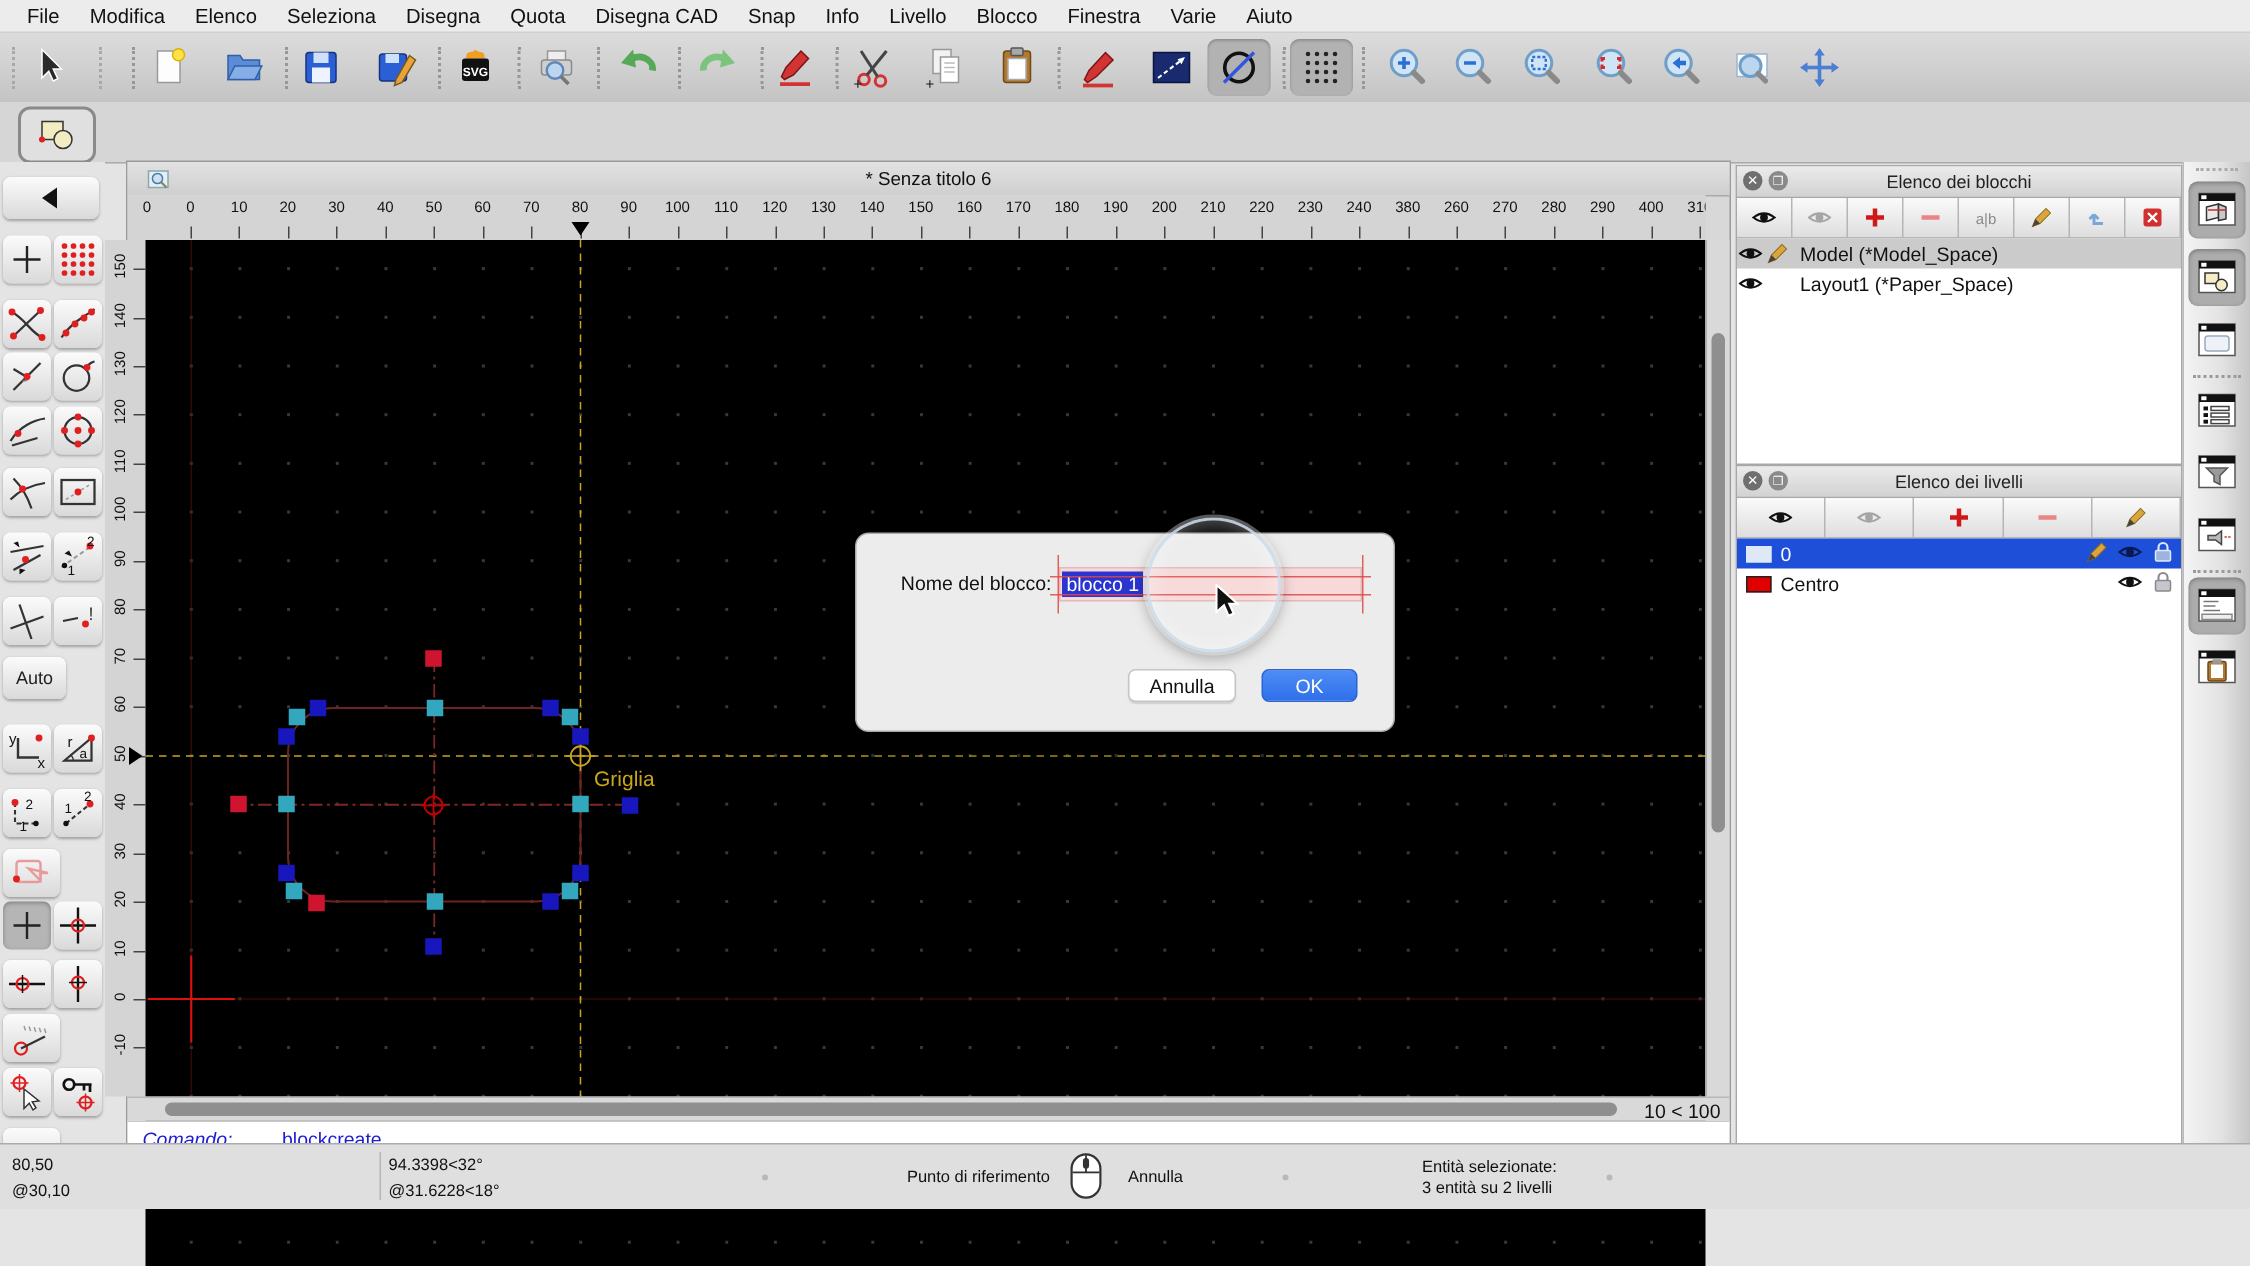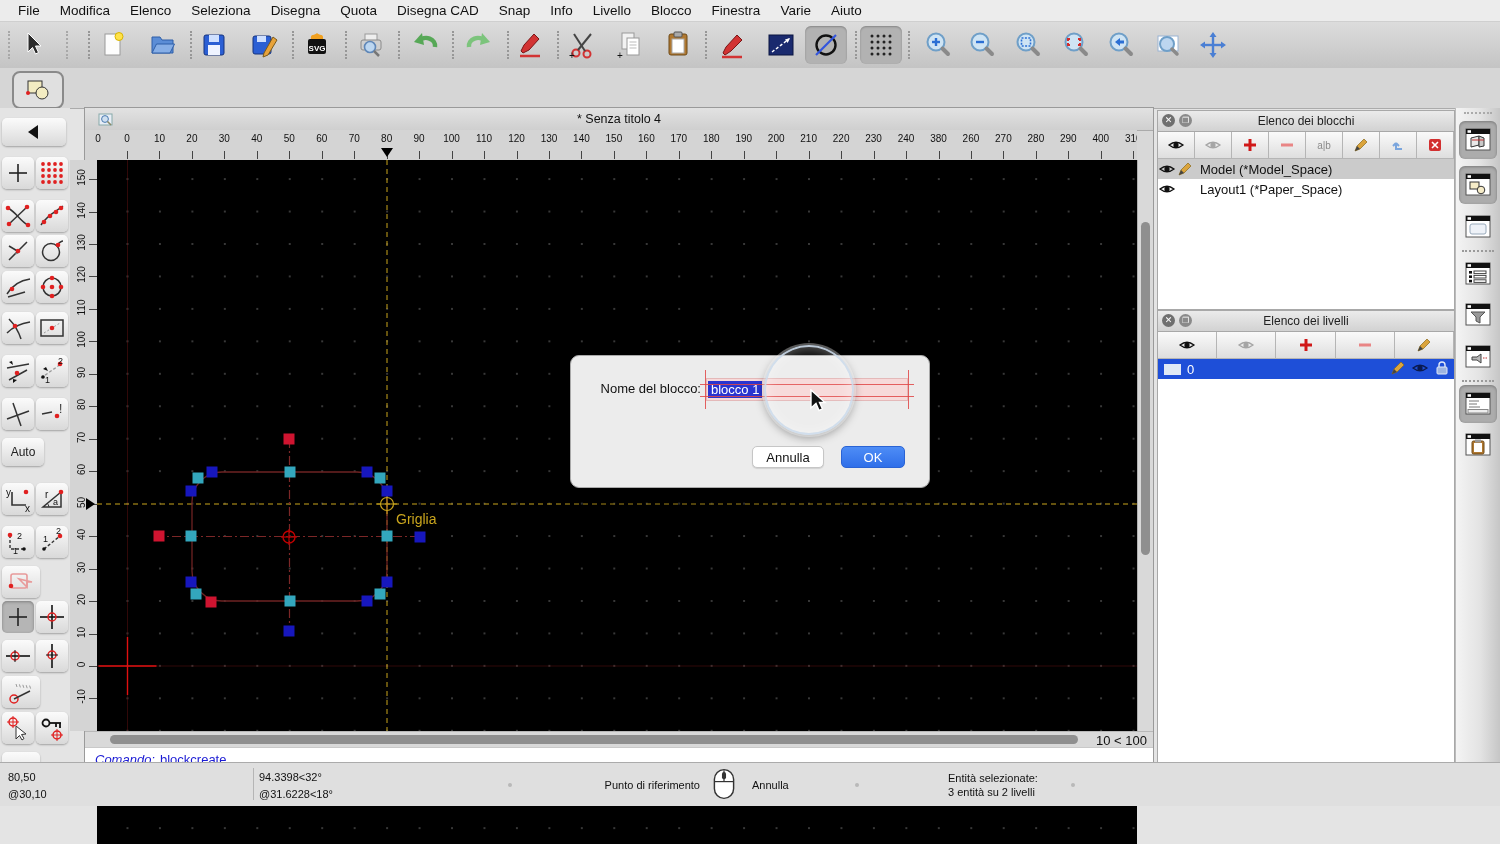--- a/index.html
+++ b/index.html
@@ -36,21 +36,21 @@
     background-size:32.46px 32.46px;background-position:29.5px 18.1px;}
   #canvas svg{position:absolute;left:0;top:0;}
   #vscroll{position:absolute;left:1137px;top:160px;width:16px;height:571px;background:#d9d9d9;border-left:1px solid #b0b0b0;box-sizing:border-box;}
   #vscroll .thumb{position:absolute;left:3px;top:62px;width:9px;height:333px;background:#8f8f8f;border-radius:5px;}
   #hscrollrow{position:absolute;left:85px;top:731px;width:1068px;height:16px;background:#d9d9d9;border-top:1px solid #b8b8b8;box-sizing:border-box;}
   #hscroll{position:absolute;left:12px;top:0;width:1000px;height:16px;}
   #hscroll .thumbh{position:absolute;left:13px;top:3px;width:968px;height:9px;background:#8f8f8f;border-radius:5px;}
   #gridstatus{position:absolute;right:6px;top:1px;font-size:13px;color:#111;}
   #cmdline{position:absolute;left:85px;top:747px;width:1068px;height:23px;background:#fff;border-top:1px solid #c9c9c9;box-sizing:border-box;display:flex;align-items:center;padding-left:10px;font-size:13px;}
   .cmdprompt{color:#1b1bd4;font-style:italic;margin-right:5px;}
-  .cmdtext{color:#1b1bd4;}
+  .cmdtext{color:#1b1bd4;margin-left:28px;}
   #refrow{position:absolute;left:85px;top:770px;width:1068px;height:30px;background:#f0f0f0;border-top:1px solid #d5d5d5;box-sizing:border-box;}
   #reflabel{position:absolute;left:3px;top:7px;font-size:13px;color:#111;}
   #refinput{position:absolute;left:115px;top:4px;width:1005px;height:21px;border:1px solid #ababab;background:#fff;box-sizing:border-box;font-size:13px;}
   #kbdbtn{position:absolute;left:1128px;top:3px;width:24px;height:24px;border:1px solid #9e9e9e;background:#f4f4f4;border-radius:3px;padding:0;display:flex;align-items:center;justify-content:center;}
   
   .panel{position:absolute;left:1157px;width:298px;background:#fff;border:1px solid #a8a8a8;box-sizing:border-box;}
   .ptitle{height:20px;background:linear-gradient(#ebebeb,#d2d2d2);border-bottom:1px solid #a8a8a8;position:relative;display:flex;align-items:center;justify-content:center;font-size:12px;color:#222;}
   .pclose{position:absolute;left:4px;top:3px;width:13px;height:13px;border-radius:7px;background:#6f6f6f;color:#fff;font-size:9px;line-height:13px;text-align:center;}
   .pdetach{position:absolute;left:21px;top:3px;width:13px;height:13px;border-radius:7px;background:#8a8a8a;color:#fff;font-size:8px;line-height:13px;text-align:center;}
   .ptools{height:26px;background:linear-gradient(#fafafa,#dedede);border-bottom:1px solid #b5b5b5;display:flex;}
@@ -551,21 +551,21 @@
       </div>
     </div>
 
   <div id="docframe"></div>
   <div id="doctitle">
     <span id="dticon"><svg width="16" height="16" viewBox="0 0 16 16">
           <rect x="1" y="3" width="13" height="11" fill="#e8eef6" stroke="#8aa"></rect>
           <circle cx="7" cy="8" r="3.4" fill="#cfe0f0" stroke="#4a7ab0"></circle>
           <line x1="9.5" y1="10.5" x2="13" y2="14" stroke="#886" stroke-width="1.6"></line>
         </svg></span>
-    <span>* Senza titolo 4</span>
+    <span>* Senza titolo 6</span>
   </div>
   <div id="hruler">
       <span class="hlab" style="left: 13px;">0</span>
       <span class="hlab" style="left: 42px;">0</span>
       <span class="htick" style="left: 42px;"></span>
       <span class="hlab" style="left: 74.46px;">10</span>
       <span class="htick" style="left: 74.46px;"></span>
       <span class="hlab" style="left: 106.92px;">20</span>
       <span class="htick" style="left: 106.92px;"></span>
       <span class="hlab" style="left: 139.38px;">30</span>
@@ -861,20 +861,34 @@
             <span><svg width="16" height="16" viewBox="0 0 16 16">
                 <path d="M1 8 Q8 2.5 15 8 Q8 13.5 1 8Z" fill="none" stroke="#0a1a50" stroke-width="1.4"></path>
                 <circle cx="8" cy="8" r="2.6" fill="#0a1a50"></circle>
               </svg></span>
             <span><svg width="16" height="16" viewBox="0 0 16 16">
                 <rect x="3" y="7" width="10" height="7" rx="1" fill="#9db4e0" stroke="#dfe8f8"></rect>
                 <path d="M5 7 V5 a3 3 0 0 1 6 0 V7" fill="none" stroke="#dfe8f8" stroke-width="1.4"></path>
               </svg></span>
           </span>
         </div>
+        <div class="prow">
+          <span class="swatch" style="background: rgb(224, 0, 0);"></span>
+          <span>Centro</span>
+          <span class="rowright">
+            <span><svg width="16" height="16" viewBox="0 0 16 16">
+                <path d="M1 8 Q8 2.5 15 8 Q8 13.5 1 8Z" fill="none" stroke="#111" stroke-width="1.4"></path>
+                <circle cx="8" cy="8" r="2.6" fill="#111"></circle>
+              </svg></span>
+            <span><svg width="16" height="16" viewBox="0 0 16 16">
+                <rect x="3" y="7" width="10" height="7" rx="1" fill="#c6c6cf" stroke="#8a8a8a"></rect>
+                <path d="M5 7 V5 a3 3 0 0 1 6 0 V7" fill="none" stroke="#8a8a8a" stroke-width="1.4"></path>
+              </svg></span>
+          </span>
+        </div>
       </div>
   </div>
 
   <div id="rightstrip">
       <div class="stripgrip"></div>
       <div class="stripbtn pressed" style="top: 13px;">
         <svg width="30" height="30" viewBox="0 0 30 30">
           <rect x="3" y="4" width="24" height="21" fill="#fff" stroke="#555"></rect>
           <rect x="3" y="4" width="24" height="5" fill="#111"></rect>
           <rect x="4.5" y="5.2" width="3.5" height="2.6" fill="#fff"></rect>

